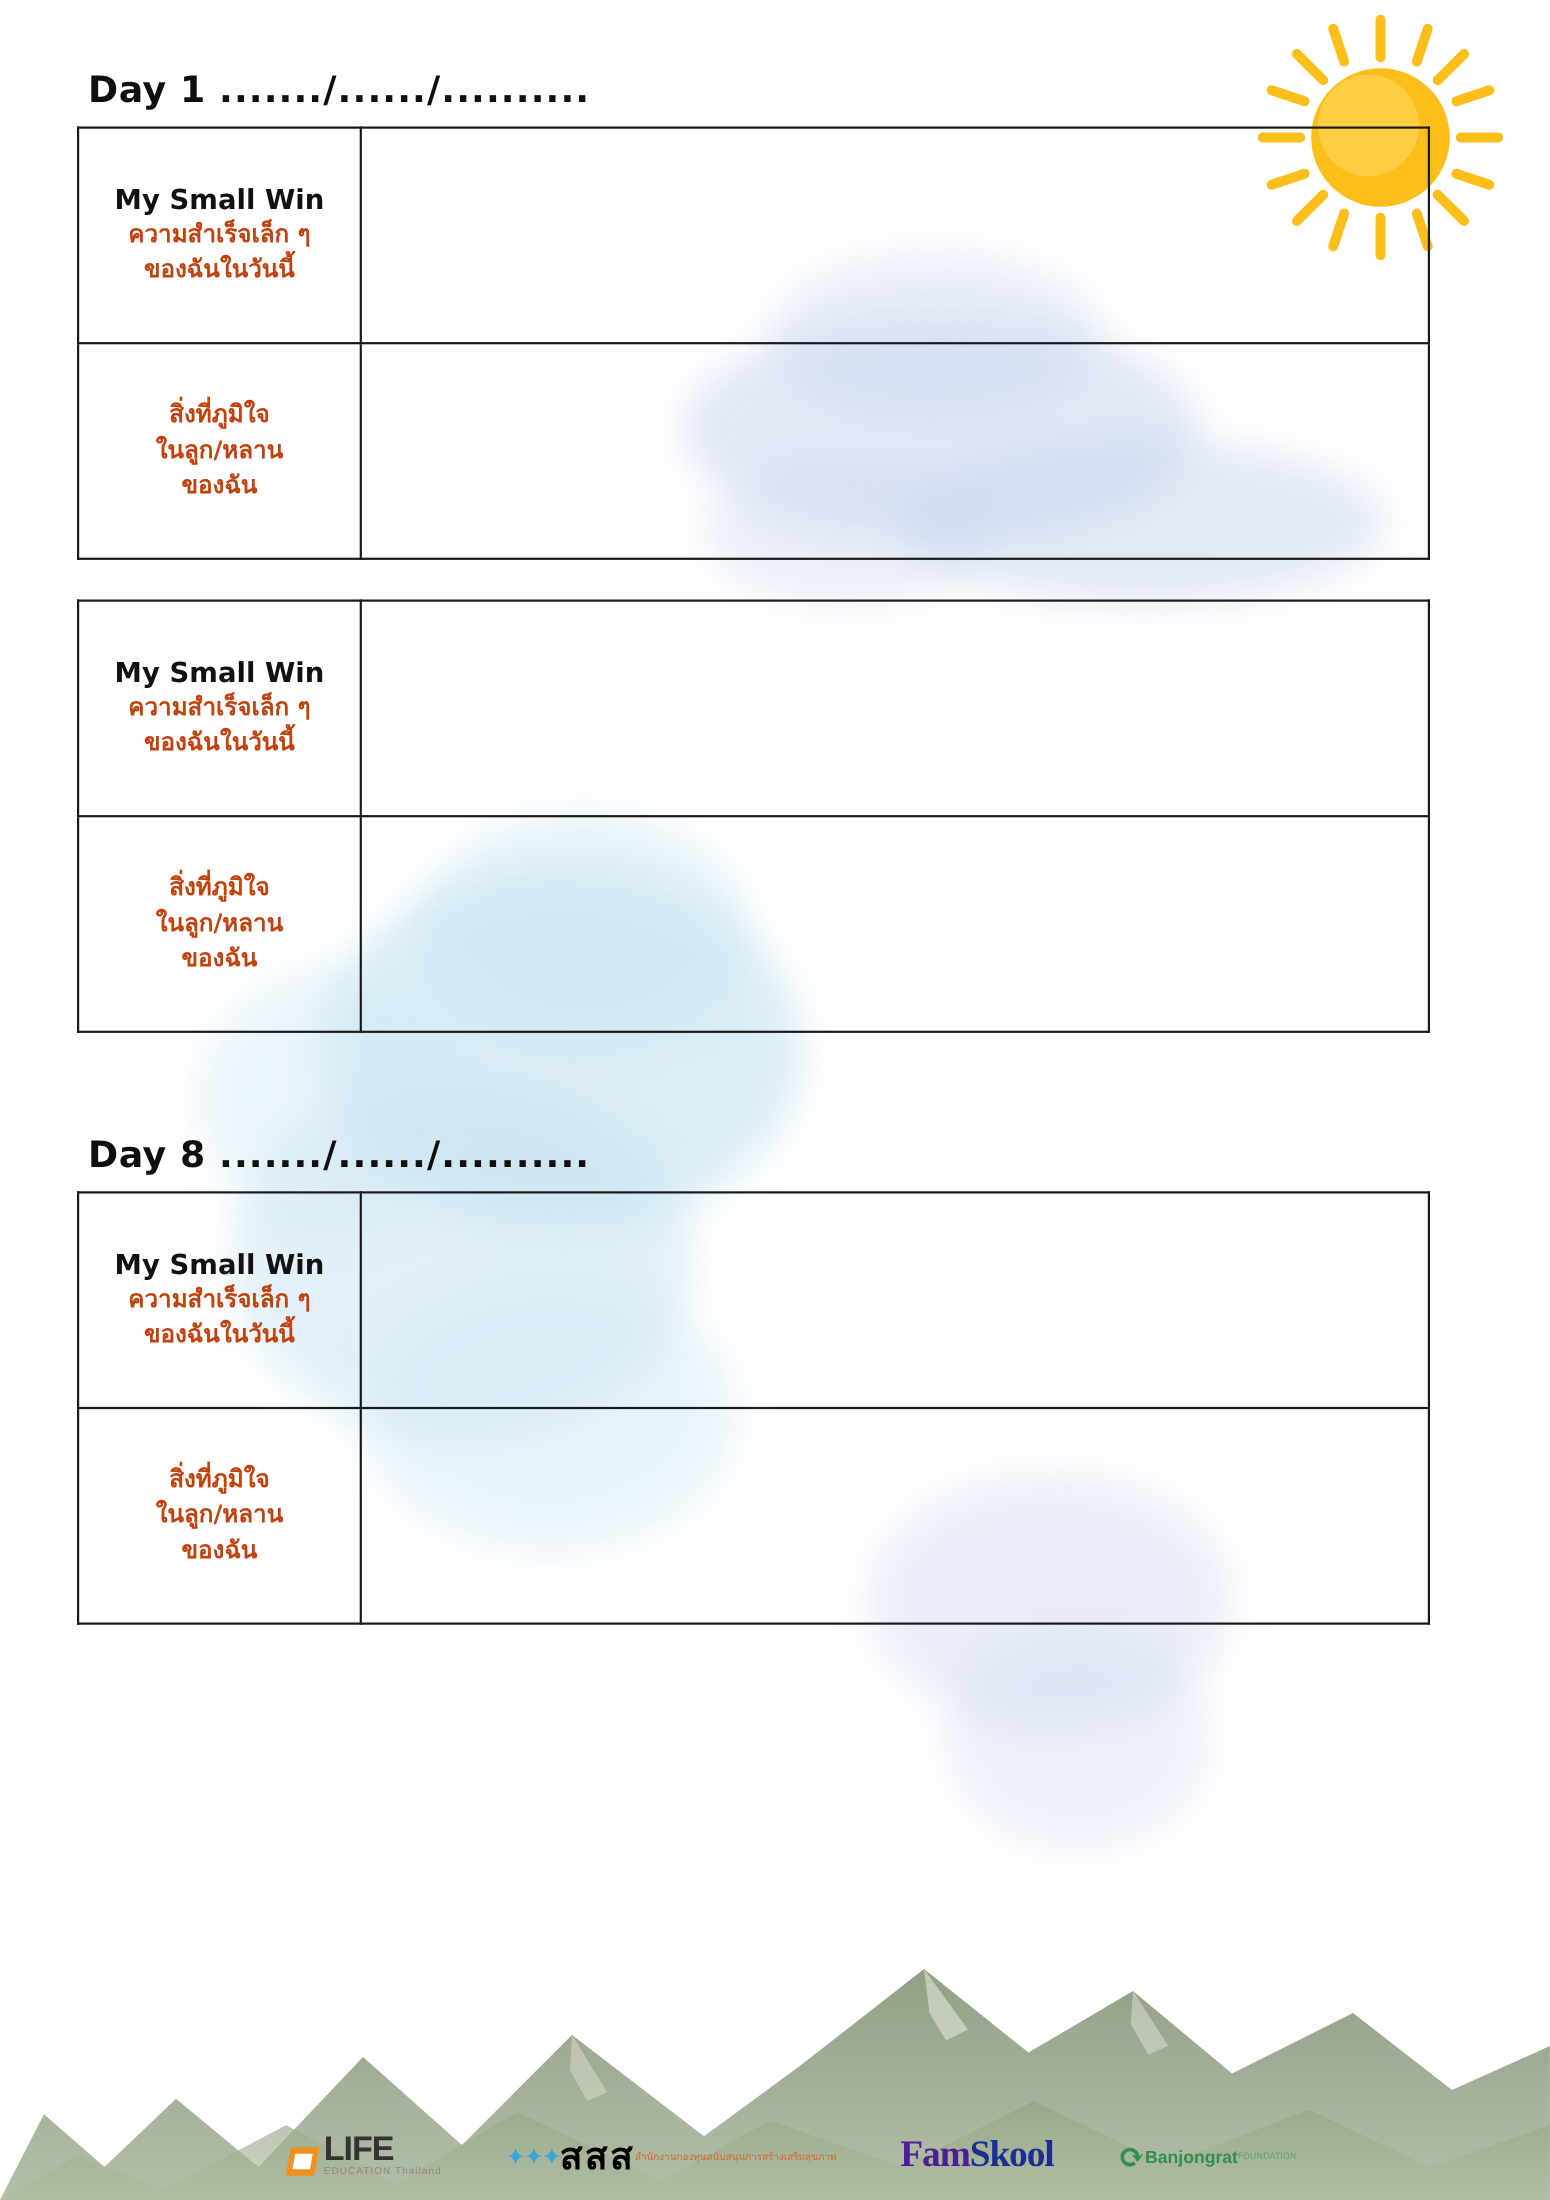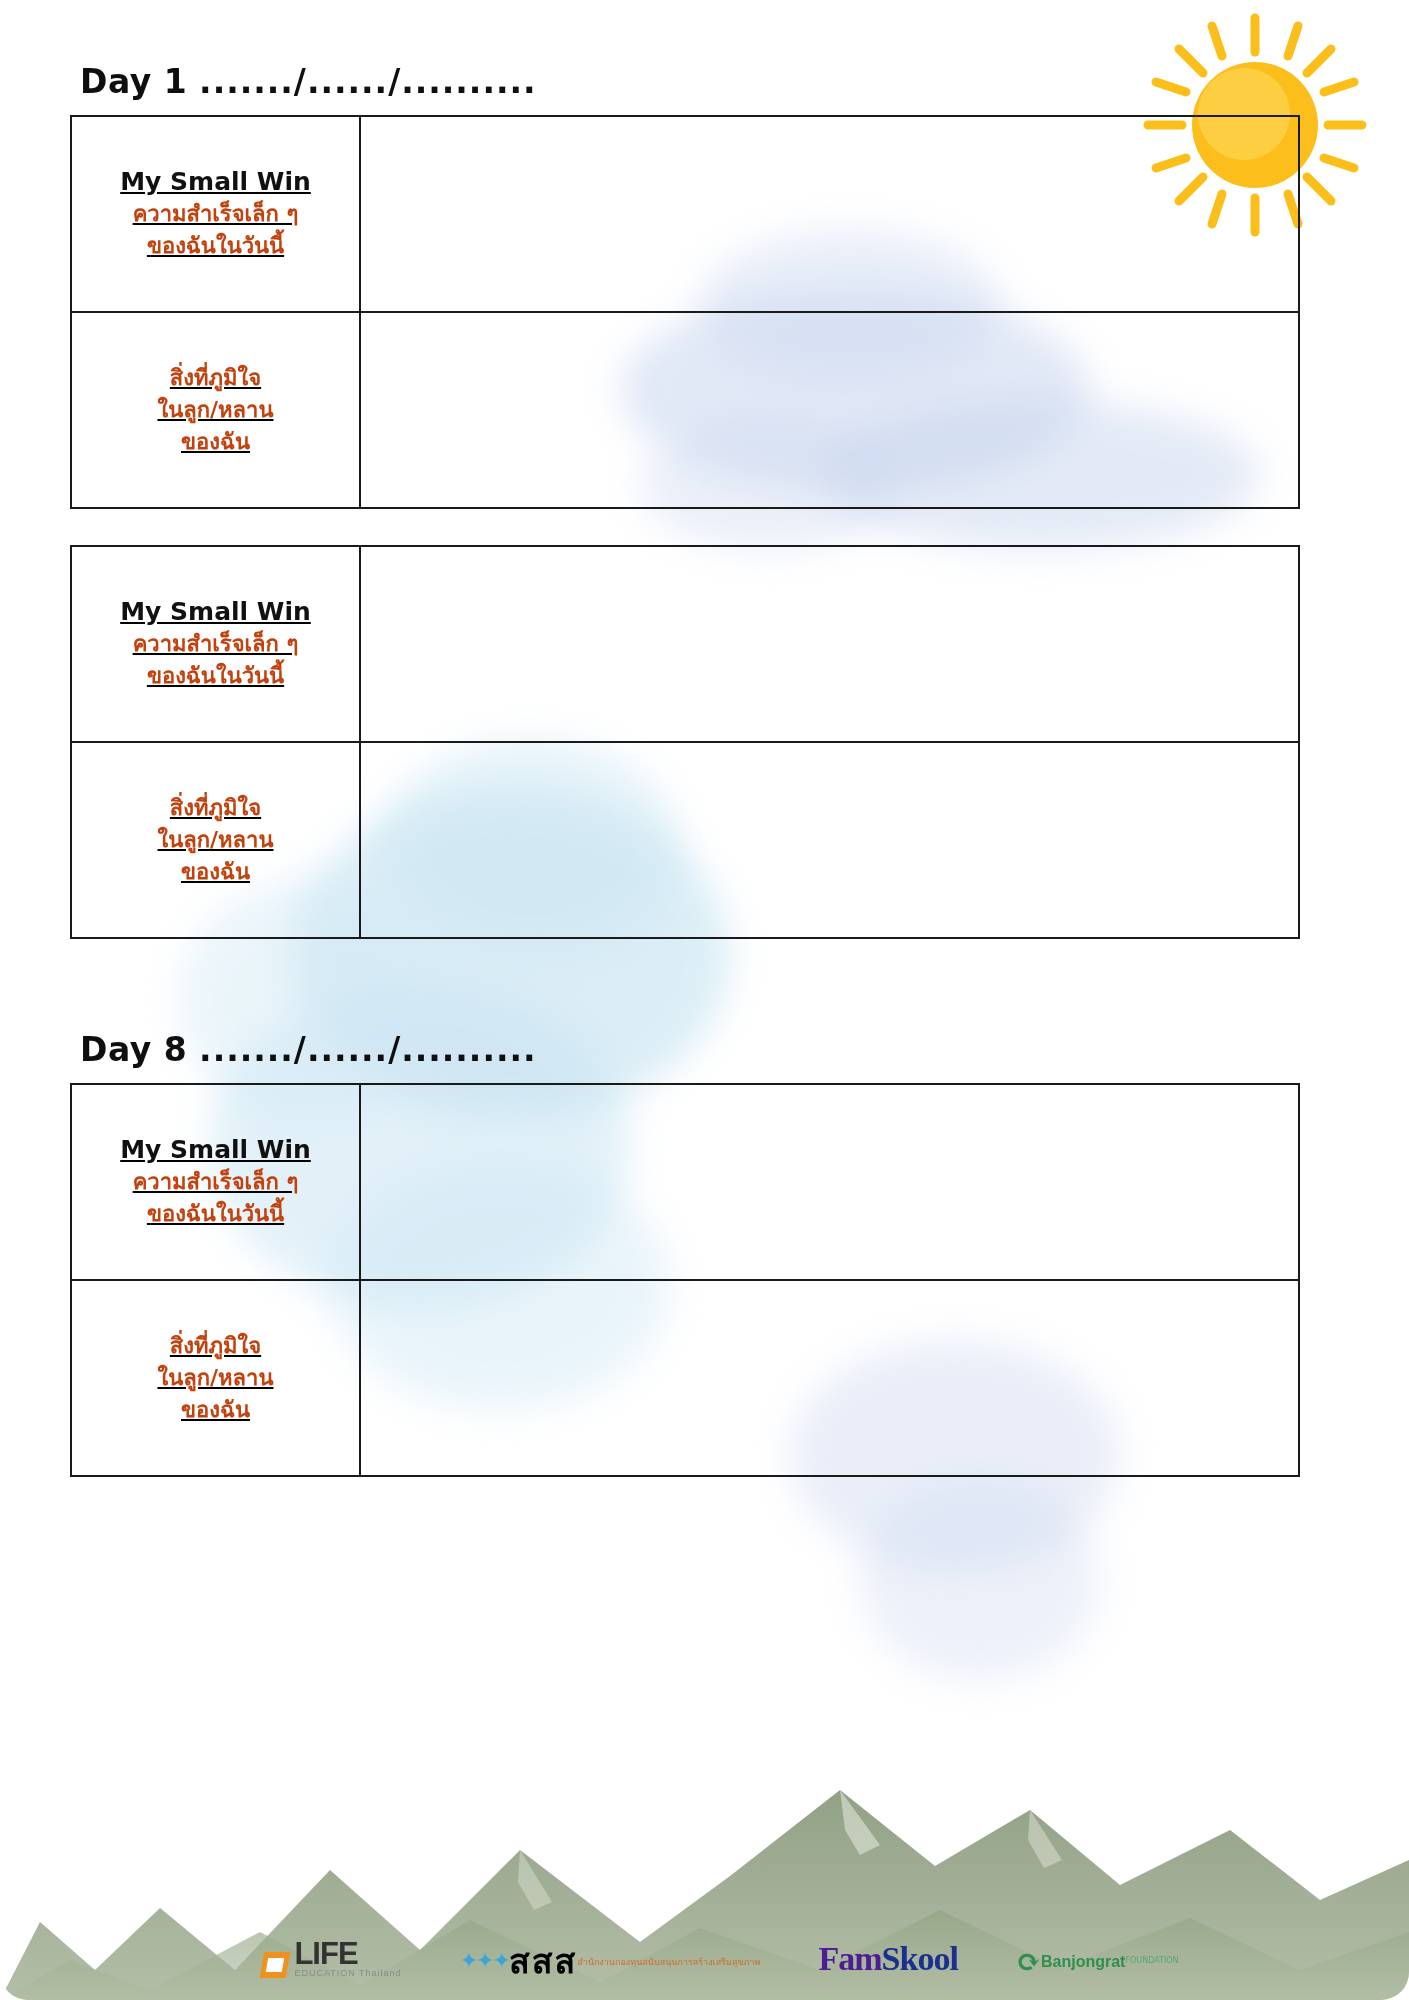--- a/index.html
+++ b/index.html
@@ -9,21 +9,20 @@
   }
   body {
     font-family: "Liberation Sans", sans-serif;
   }
   .page {
     position: relative;
     width: 1409px;
     height: 2000px;
     overflow: hidden;
     background: #ffffff;
-    border-radius: 28px;
   }
 
   
   .decor {
     position: absolute;
     inset: 0;
     pointer-events: none;
   }
 
   .sun-wrap {
@@ -90,23 +89,22 @@
   .day-title .dots { letter-spacing: 1px; }
 
   table.day-table {
     border-collapse: collapse;
     width: 1230px;
     table-layout: fixed;
     background: transparent;
   }
   table.day-table td {
     border: 2px solid #1a1a1a;
-    padding: 16px;
+    padding: 0;
     background: transparent;
-    text-decoration: underline;
   }
   td.label-cell {
     width: 255px;
     text-align: center;
     vertical-align: middle;
     padding: 10px 6px;
   }
   td.write-cell {
     background: transparent;
   }

